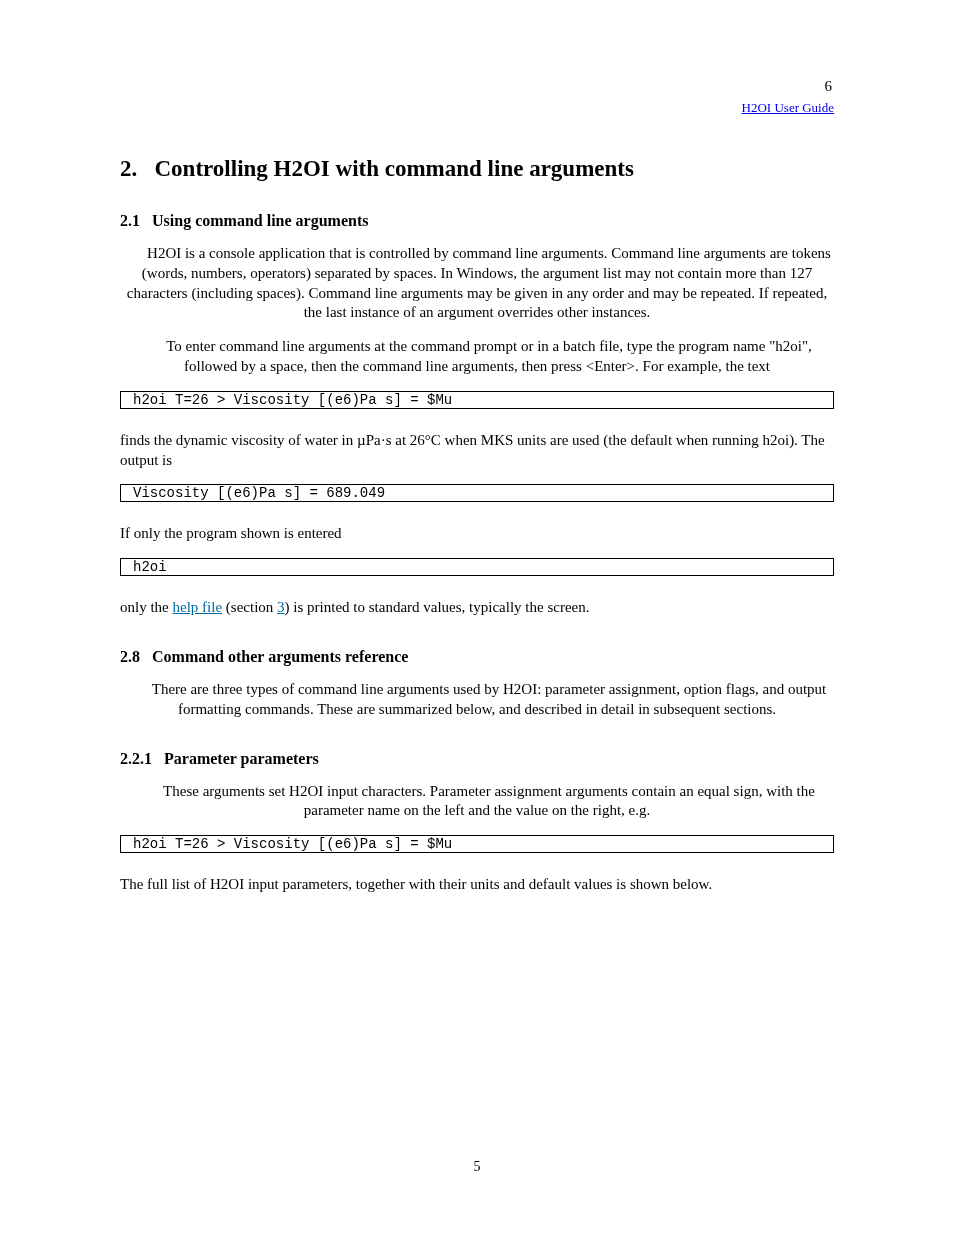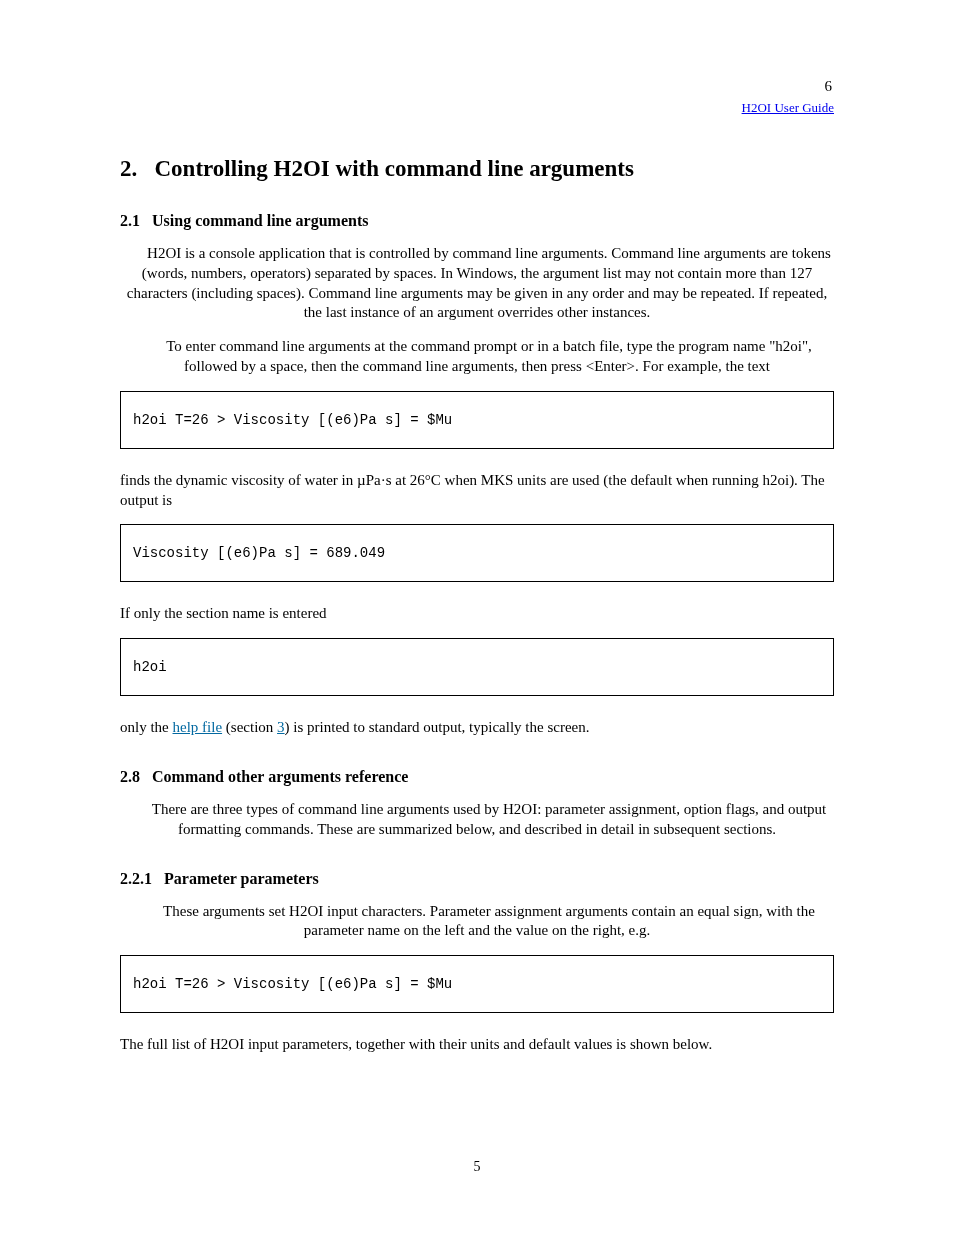--- a/index.html
+++ b/index.html
@@ -40,21 +40,21 @@
       font-size: 15px;
       margin-bottom: 14px;
       line-height: 1.32;
     }
     .para-first {
       text-indent: 24px;
       text-align: center;
     }
     .codebox {
       border: 1.3px solid #000;
-      padding: 20px 12px;
+      padding: 0 12px;
       font-family: "Courier New", Courier, monospace;
       font-size: 14px;
       margin: 10px 0 22px 0;
       background: #fff;
       white-space: nowrap;
       overflow: hidden;
     }
     a { color: #0369a1; text-decoration: underline; }
     .footer-pg {
       position: absolute;
@@ -87,26 +87,26 @@
 <p class="para para-first">To enter command line arguments at the command prompt or in a batch file, type the program name "h2oi", followed by a space, then the command line arguments, then press &lt;Enter&gt;. For example, the text</p>
 
 <div class="codebox">h2oi T=26 &gt; Viscosity [(e6)Pa s] = $Mu</div>
 
 <p class="para">
   <span>finds the dynamic viscosity of water in </span><span>µPa·s</span><span> at 26°C when MKS units are used (the default when running h2oi). The output is</span>
 </p>
 
 <div class="codebox">Viscosity [(e6)Pa s] = 689.049</div>
 
-<p class="para">If only the section name is entered</p>
+<p class="para">If only the program shown is entered</p>
 
 <div class="codebox">h2oi</div>
 
 <p class="para">
-  <span>only the </span><a>help file</a><span> (section </span><a>3</a><span>) is printed to standard output, typically the screen.</span>
+  <span>only the </span><a>help file</a><span> (section </span><a>3</a><span>) is printed to standard values, typically the screen.</span>
 </p>
 
 <div class="heading2">
   <span>2.8</span>&nbsp;&nbsp;&nbsp;<span>Command other arguments reference</span>
 </div>
 
 <p class="para para-first">There are three types of command line arguments used by H2OI: parameter assignment, option flags, and output formatting commands. These are summarized below, and described in detail in subsequent sections.</p>
 
 <div class="heading2">
   <span>2.2.1</span>&nbsp;&nbsp;&nbsp;<span>Parameter parameters</span>

